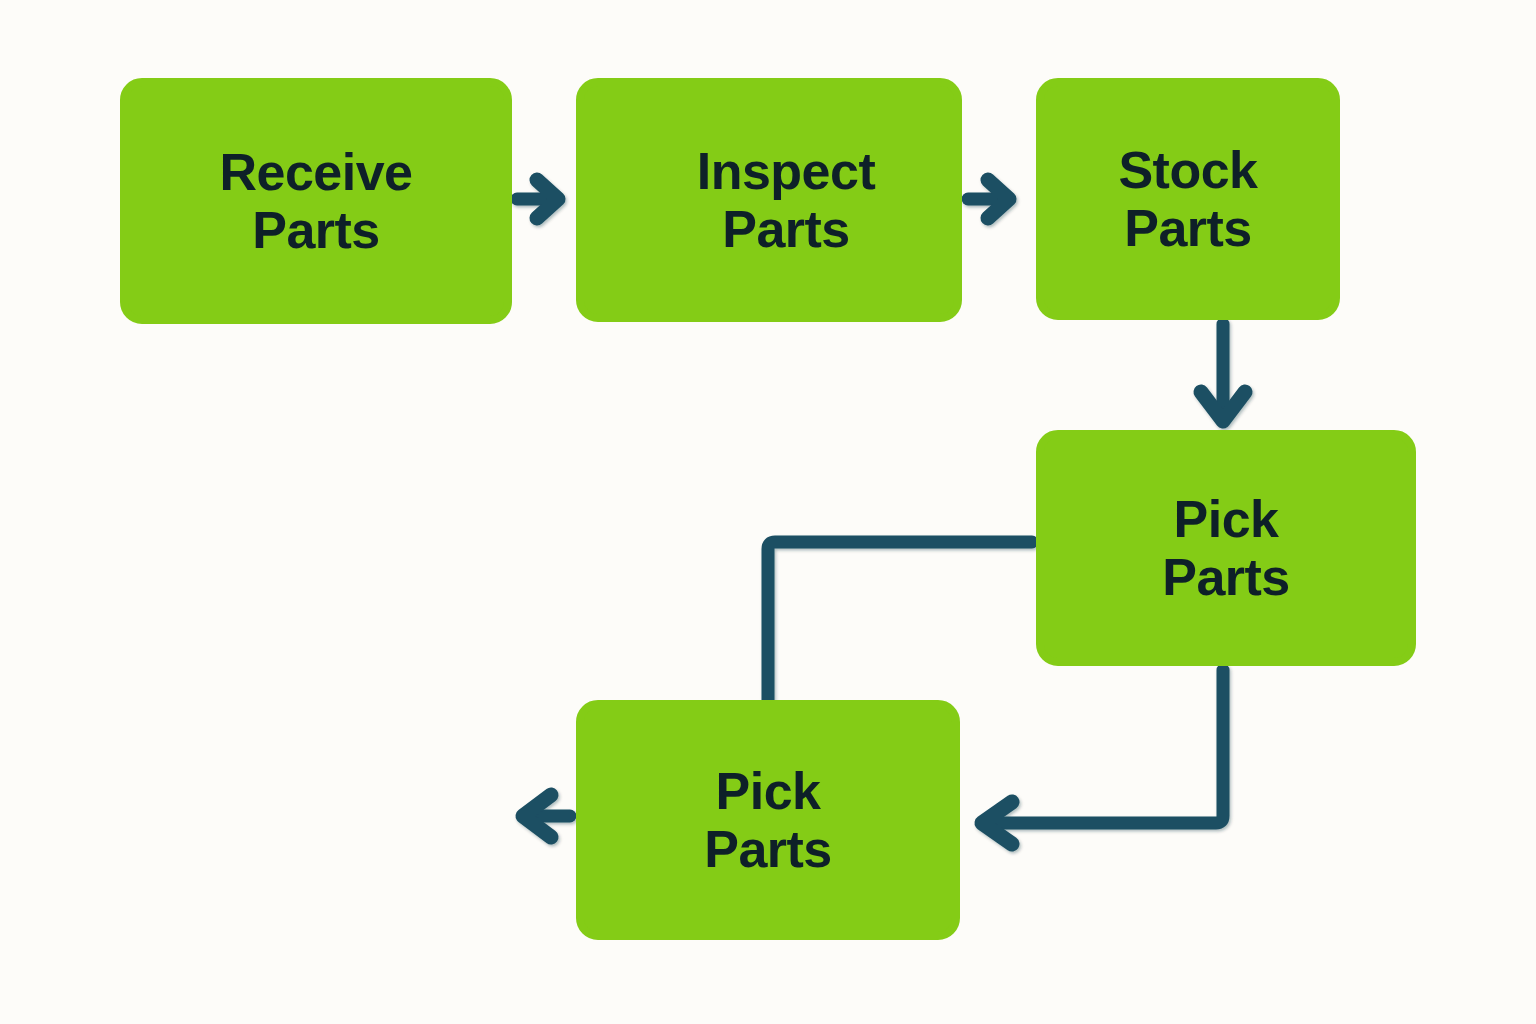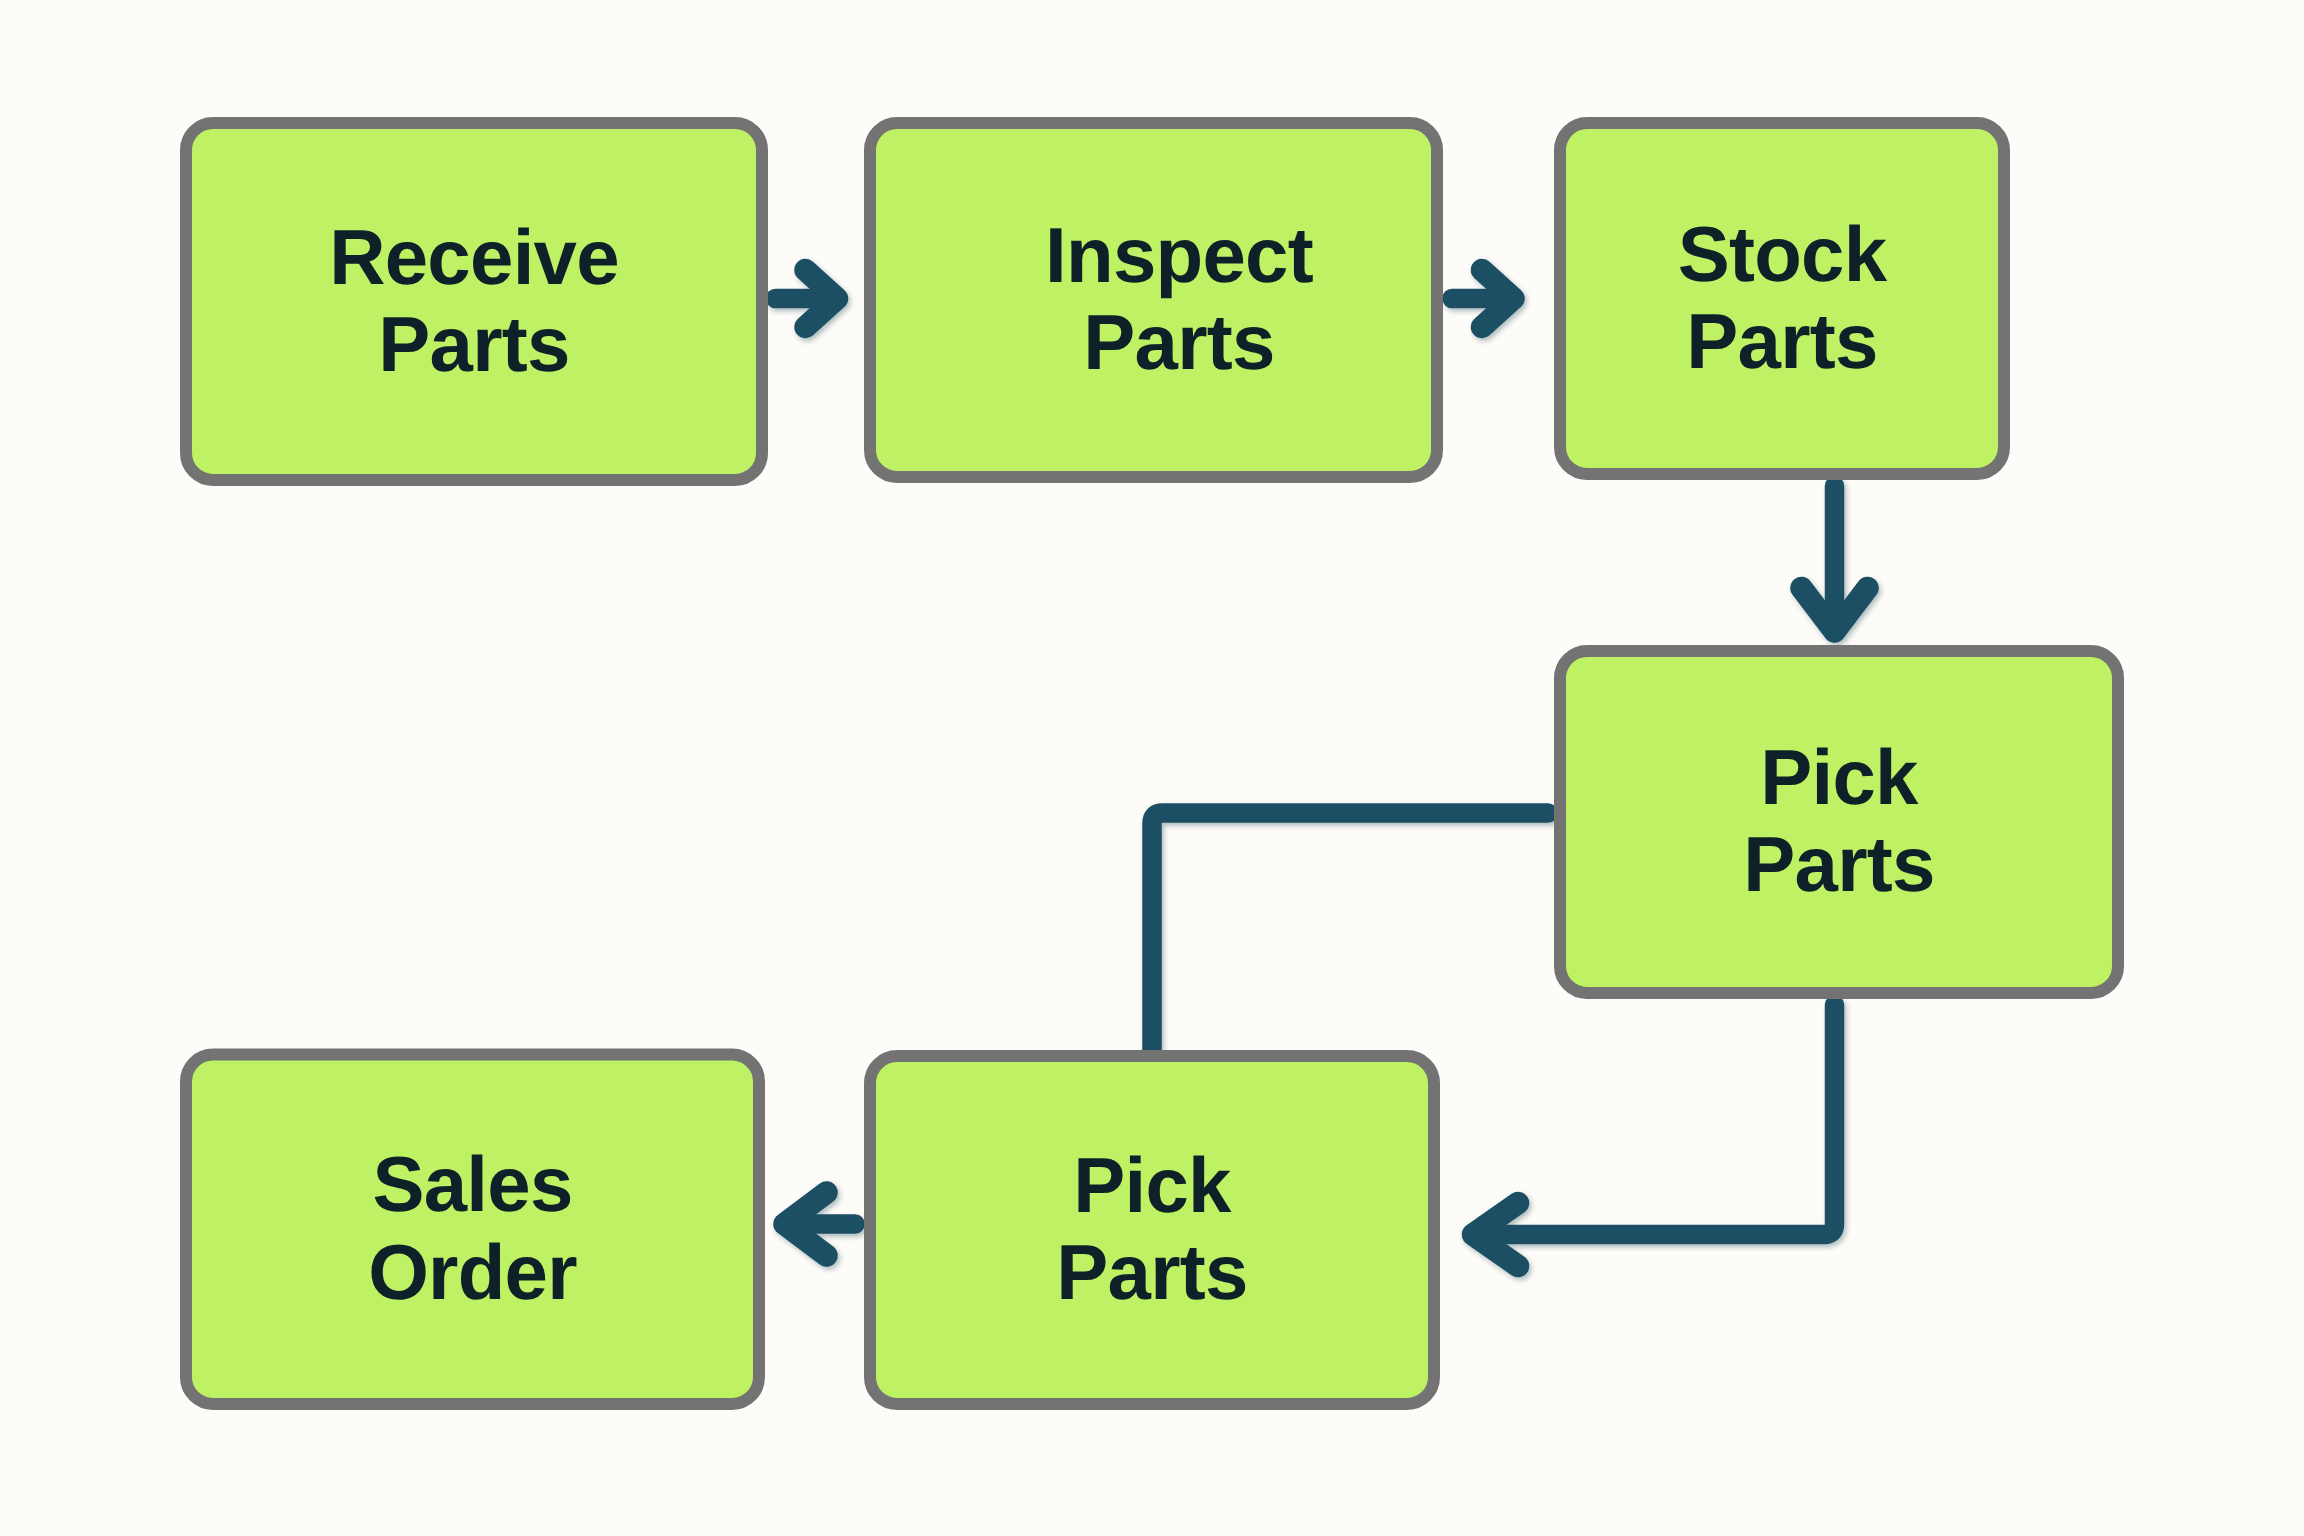--- a/index.html
+++ b/index.html
@@ -19,22 +19,22 @@
   #edge-layer {
     position: absolute;
     inset: 0;
     width: 1536px;
     height: 1024px;
     pointer-events: none;
   }
   .node {
     position: absolute;
     box-sizing: border-box;
-    background: #bef264;
-    border: 8px solid #737373;
+    background: #84cc16;
+    border: 8px solid #84cc16;
     border-radius: 22px;
     display: flex;
     align-items: center;
     justify-content: center;
     text-align: center;
     z-index: 2;
   }
   .node-label {
     color: #0e2028;
     font-weight: 700;
@@ -115,18 +115,14 @@
   <div class="node" id="node-pick-parts-stock">
     <span class="node-label">Pick
 Parts</span>
   </div>
 
   <div class="node" id="node-pick-parts-order">
     <span class="node-label">Pick
 Parts</span>
   </div>
 
-  <div class="node" id="node-sales-order">
-    <span class="node-label">Sales
-Order</span>
-  </div>
 
 </div>
 
 </body></html>

